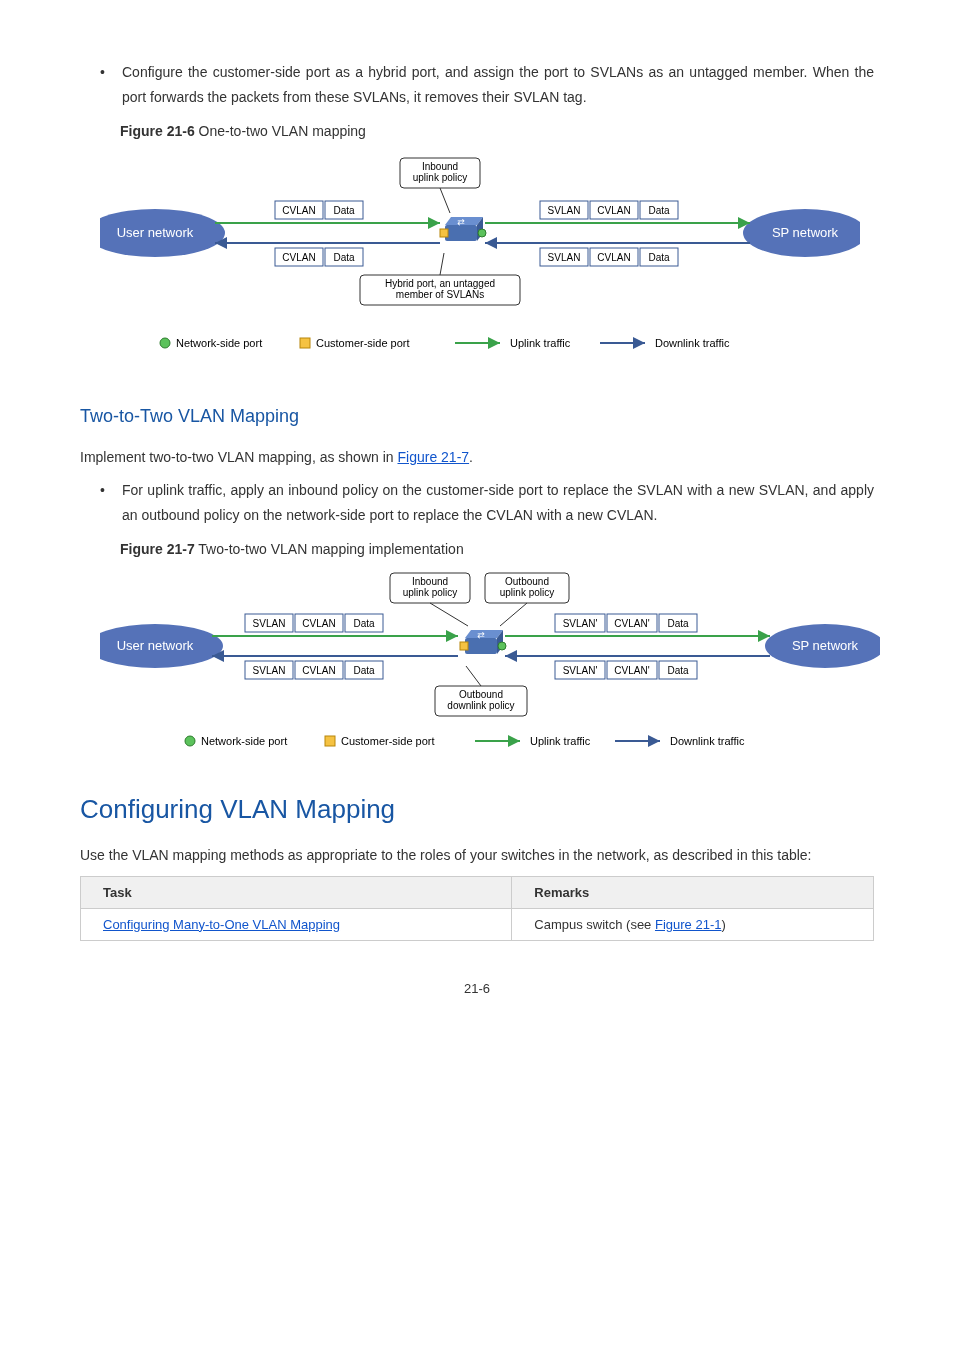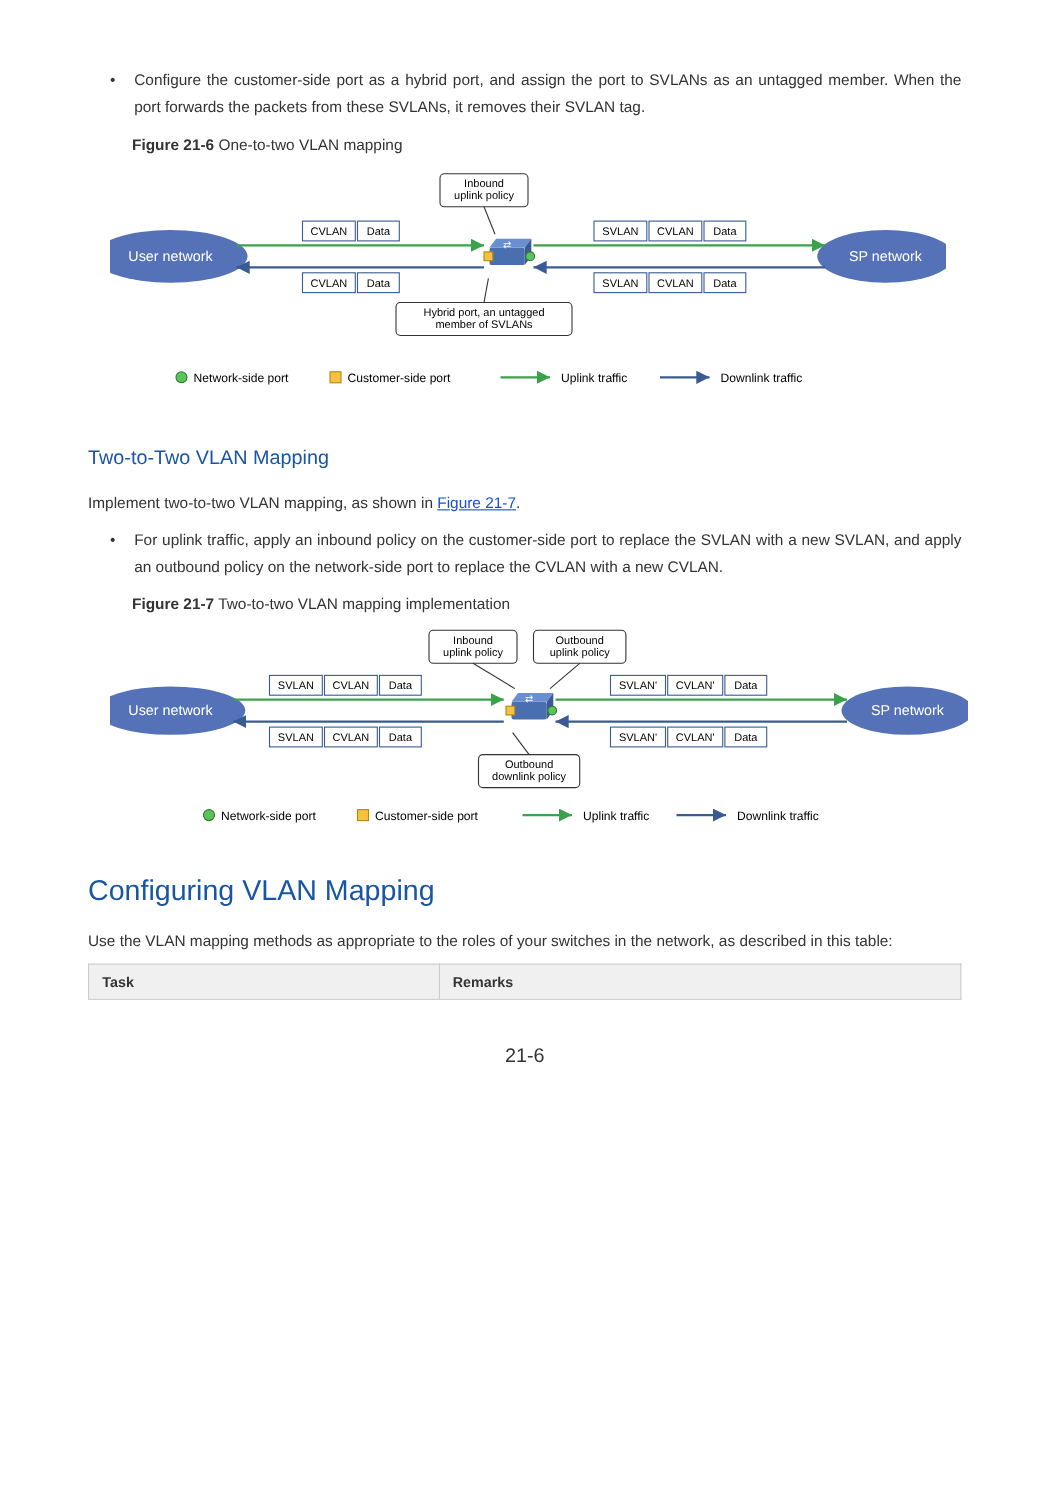--- a/index.html
+++ b/index.html
@@ -56,31 +56,31 @@
     margin: 30px 0 8px 0;
   }
   table.map-table {
     border-collapse: collapse;
     width: 100%;
     margin-top: 8px;
     font-size: 13px;
   }
   table.map-table th, table.map-table td {
     border: 1px solid #ccc;
-    padding: 8px 12px;
+    padding: 8px 22px;
     text-align: left;
   }
   table.map-table th {
     background: #f0f0f0;
     font-weight: bold;
   }
   .page-num {
     text-align: center;
     margin-top: 40px;
-    font-size: 18px;
+    font-size: 13px;
   }
   .cloud { fill: #5572b8; }
   .cloud-text { fill: #fff; font-family: Arial; font-size: 13px; }
   .box { fill: #fff; stroke: #3a5a94; stroke-width: 1; }
   .box-text { fill: #000; font-family: Arial; font-size: 10px; text-anchor: middle; dominant-baseline: middle; }
   .balloon { fill: #fff; stroke: #333; stroke-width: 1; }
   .balloon-text { fill: #000; font-family: Arial; font-size: 10px; text-anchor: middle; }
   .arrow-green { stroke: #3aa24a; stroke-width: 2; fill: none; }
   .arrow-blue { stroke: #3a5a94; stroke-width: 2; fill: none; }
   .arrowhead-green { fill: #3aa24a; }
@@ -282,16 +282,22 @@
 <p class="para">Use the VLAN mapping methods as appropriate to the roles of your switches in the network, as described in this table:</p>
 
 <table class="map-table">
   <thead>
     <tr>
       <th>Task</th>
       <th>Remarks</th>
     </tr>
   </thead>
   <tbody>
+    <tr>
+      <td><a class="link">Configuring Many-to-One VLAN Mapping</a></td>
+      <td>
+        <span>Campus switch (see </span><a class="link">Figure 21-1</a><span>)</span>
+      </td>
+    </tr>
   </tbody>
 </table>
 
 <div class="page-num">21-6</div>
 
 </body></html>

